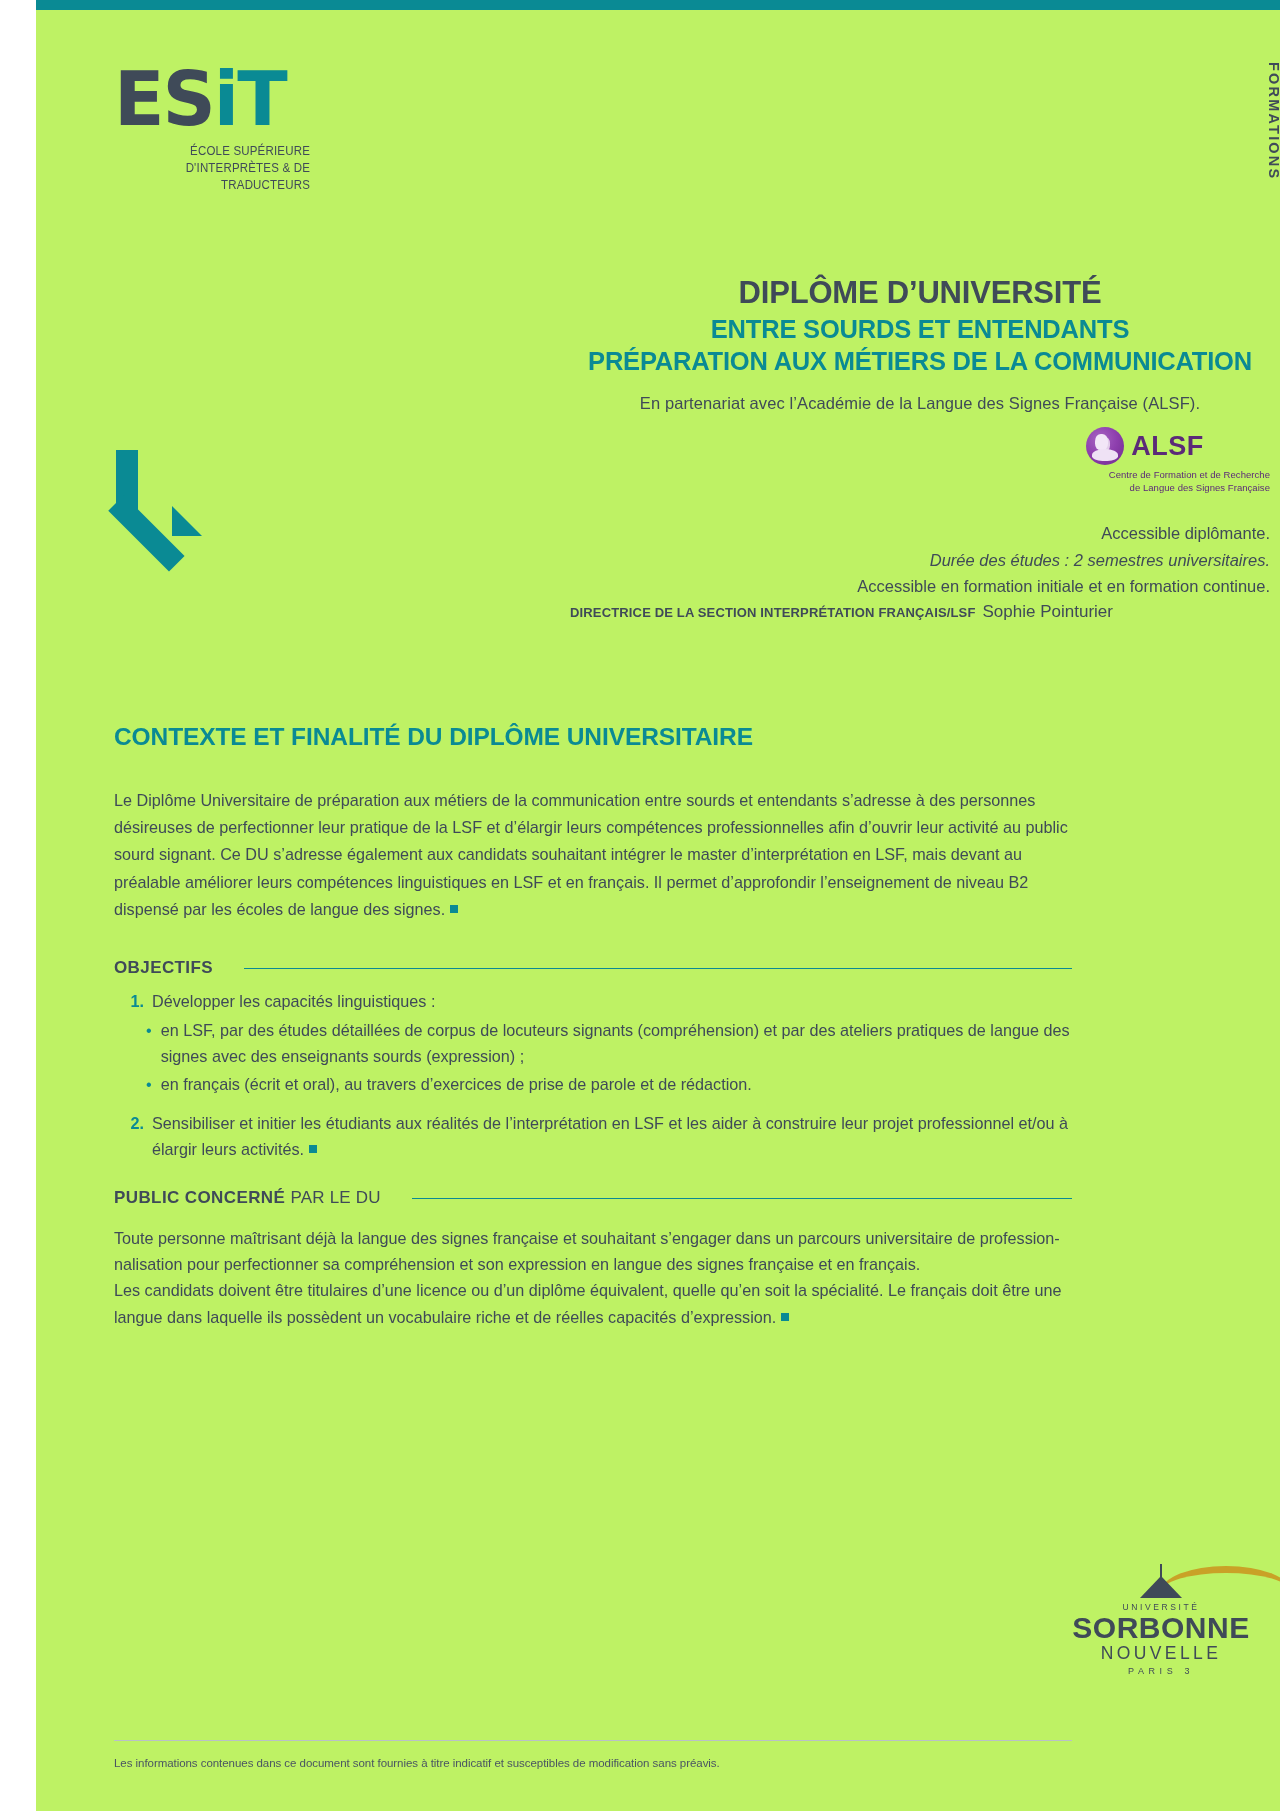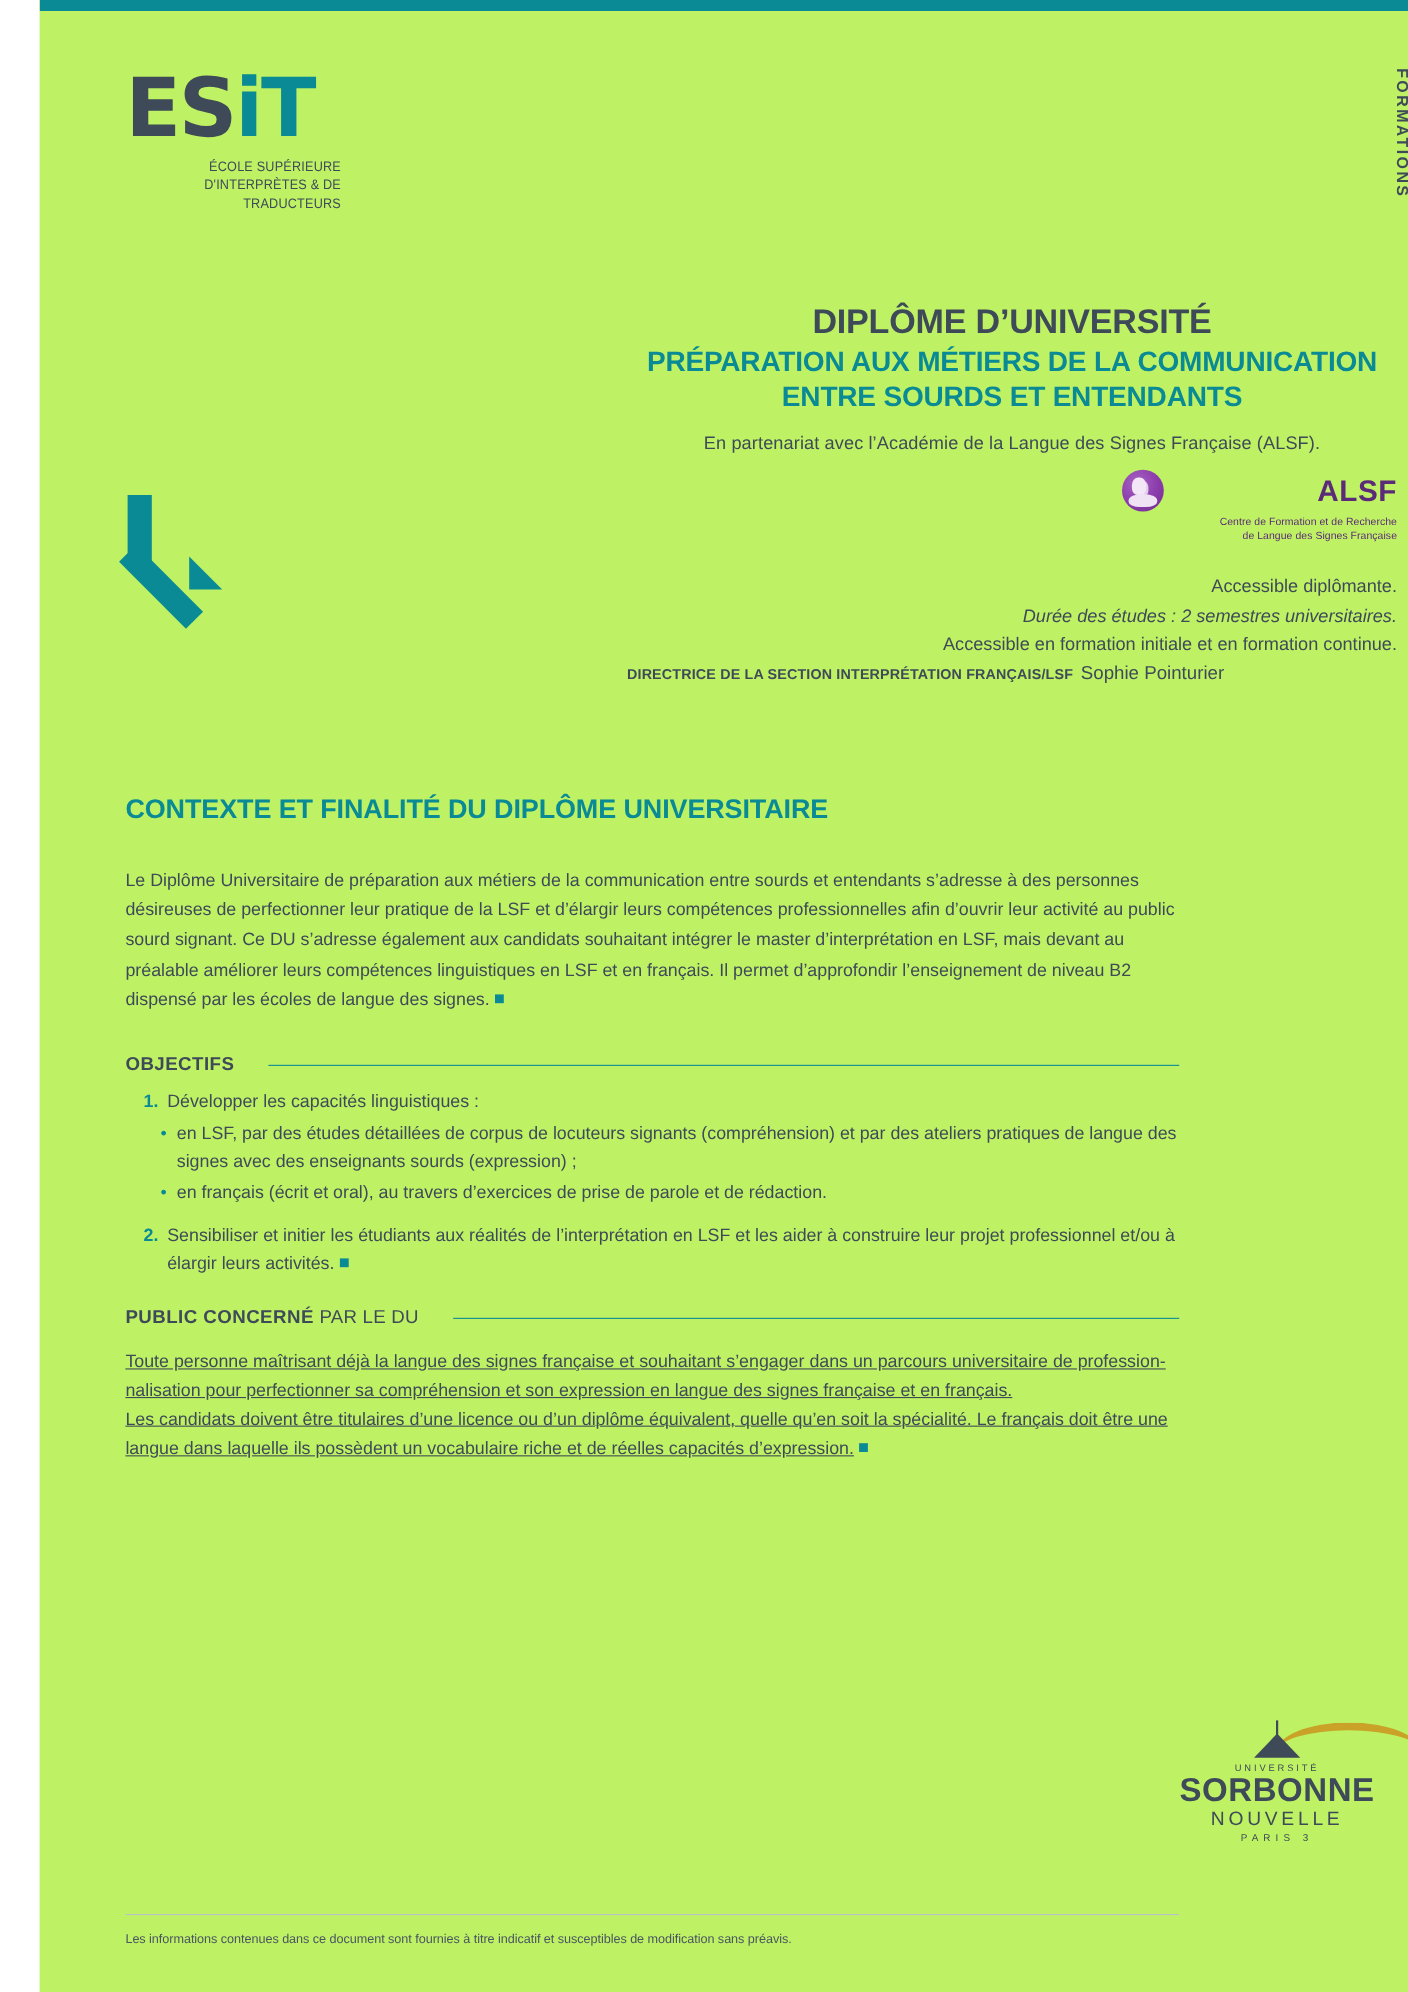--- a/index.html
+++ b/index.html
@@ -108,21 +108,21 @@
   .alsf {
     position:absolute;
     right:46px;
     top:427px;
     width:250px;
     text-align:right;
   }
   .alsf-row {
     display:flex;
     align-items:center;
-    justify-content:space-between;
+    justify-content:center;
     gap:7px;
   }
   .alsf-mark {
     width:38px; height:38px;
     border-radius:50%;
     background:radial-gradient(circle at 36% 32%, #a764c2 0%, #8e3fae 48%, #6e2a8c 100%);
     position:relative;
     flex:0 0 auto;
   }
   .alsf-mark::before {
@@ -322,21 +322,20 @@
 
   
   .body-public {
     position:absolute;
     left:78px;
     top:1225px;
     width:958px;
     font-size:16.2px;
     line-height:1.62;
     color:#3f4a58;
-    text-decoration:underline;
   }
 
   
   .sorbonne {
     position:absolute;
     right:60px;
     bottom:135px;
     width:190px;
     text-align:center;
     color:#3f4a58;
@@ -435,22 +434,22 @@
     <div class="logo-sub">
       <div>ÉCOLE SUPÉRIEURE</div>
       <div>D'INTERPRÈTES &amp; DE TRADUCTEURS</div>
     </div>
   </div>
 
   <div class="formations">FORMATIONS</div>
 
   <div class="titles">
     <div class="t-main">DIPLÔME D’UNIVERSITÉ</div>
+    <div class="t-sub">ENTRE SOURDS ET ENTENDANTS</div>
     <div class="t-sub">PRÉPARATION AUX MÉTIERS DE LA COMMUNICATION</div>
-    <div class="t-sub">ENTRE SOURDS ET ENTENDANTS</div>
     <div class="t-partner">En partenariat avec l’Académie de la Langue des Signes Française (ALSF).</div>
   </div>
 
   <div class="alsf">
     <div class="alsf-row">
       <span class="alsf-mark"></span>
       <span class="alsf-name">ALSF</span>
     </div>
     <div class="alsf-cap">
       <div>Centre de Formation et de Recherche</div>

